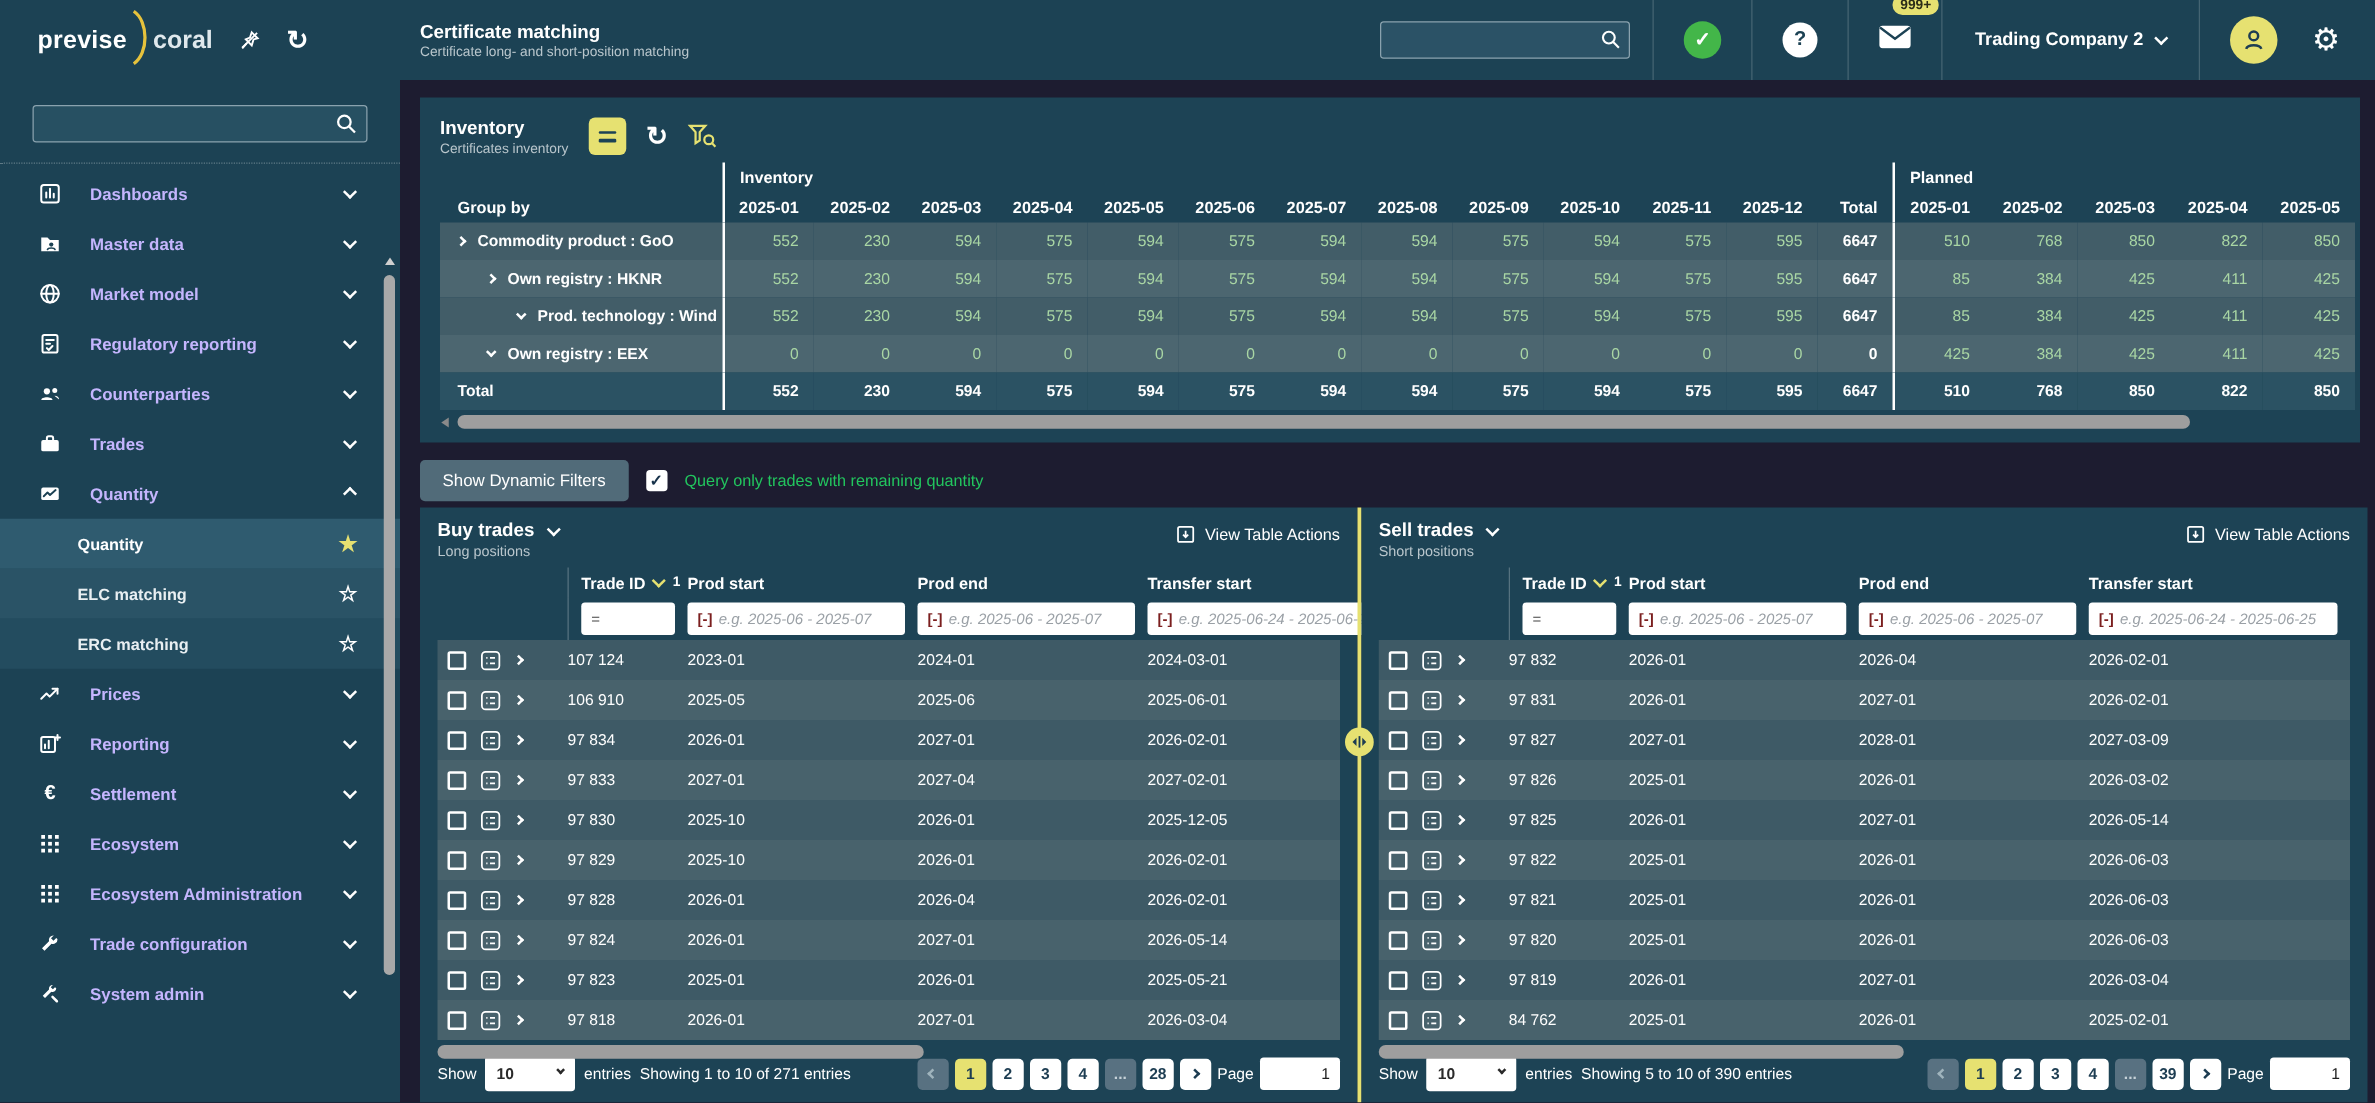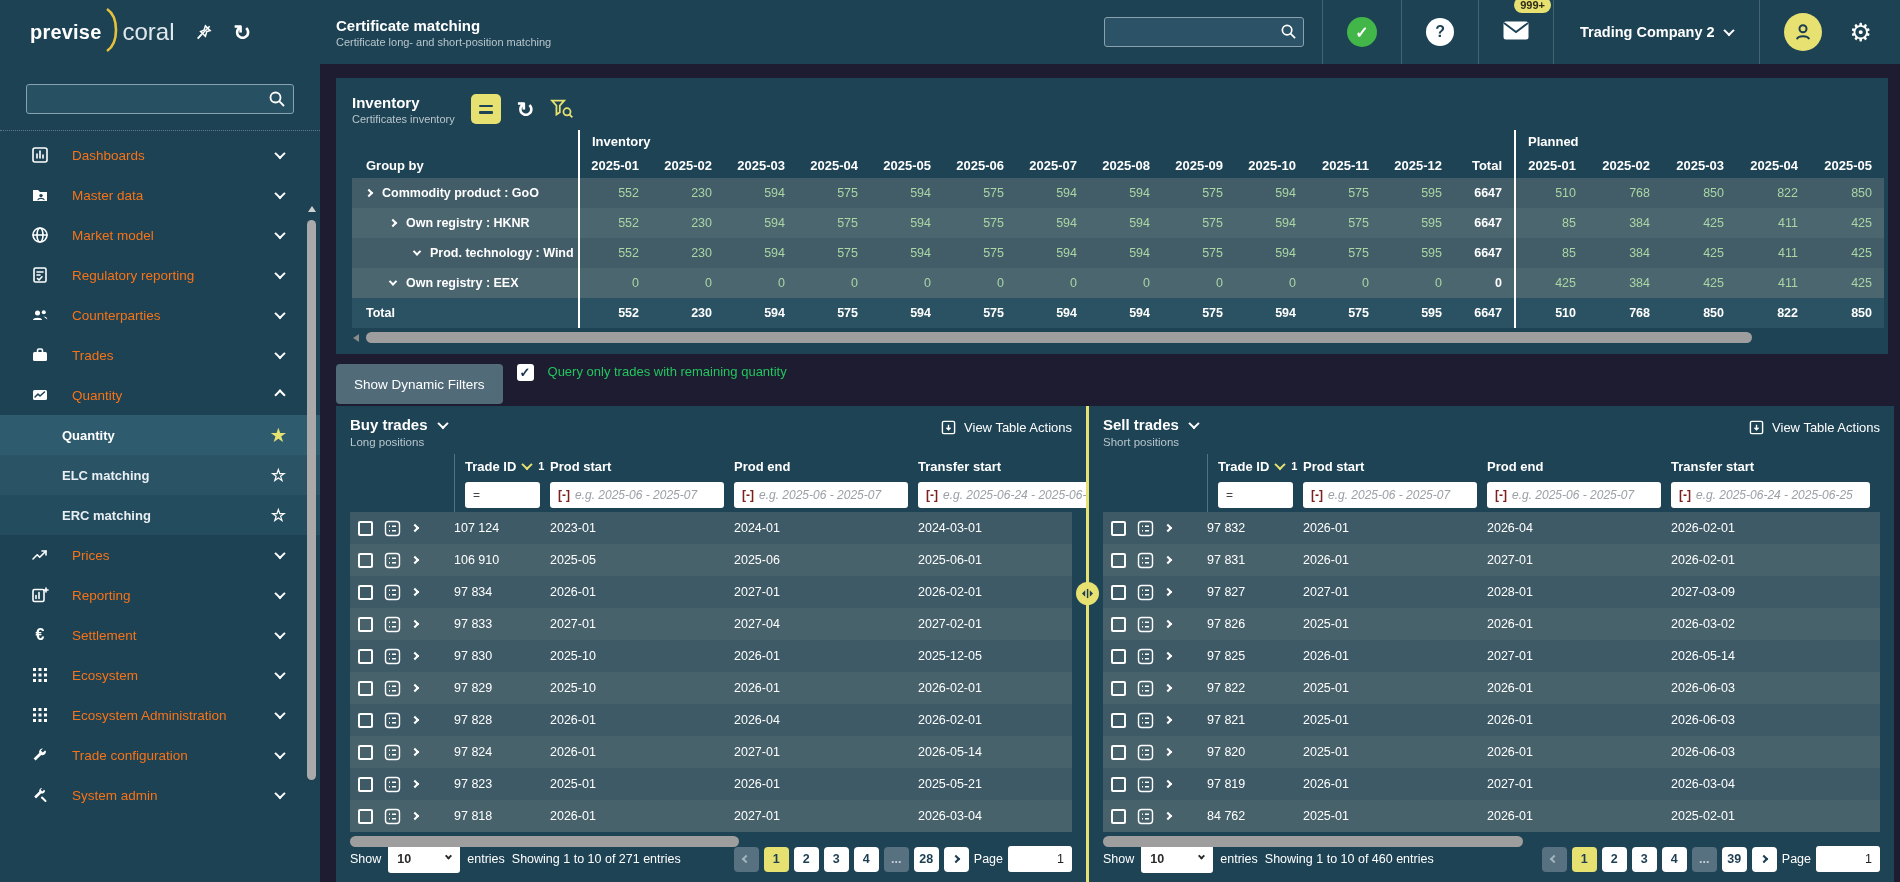--- a/index.html
+++ b/index.html
@@ -14,21 +14,21 @@
        font-family:"Liberation Sans",sans-serif;color:#fff}
   .app{position:relative;width:1900px;height:882px;overflow:hidden}
 
   
   .topbar{position:absolute;top:0;left:0;right:0;height:64px;background:var(--teal);
           display:flex;align-items:center;z-index:5}
   .brand-zone{flex:0 0 320px;display:flex;align-items:center;padding-left:30px;gap:20px}
   .logo{display:flex;align-items:center;position:relative;height:50px}
   .logo .p1{font-weight:700;font-size:20px;letter-spacing:.2px}
   .logo .arc{margin:0 2px 0 3px}
-  .logo .p2{font-weight:400;font-size:24px;color:#dfe8ec}
+  .logo .p2{font-weight:700;font-size:20px;color:#dfe8ec}
   .icon-btn{display:flex;align-items:center;justify-content:center;cursor:pointer}
   .refresh-txt{font-size:21px;font-weight:700;color:#fff;line-height:1}
   .page-head{margin-left:16px}
   .page-title{font-size:15px;font-weight:700}
   .page-sub{font-size:11px;color:var(--muted);margin-top:2px}
   .top-actions{margin-left:auto;display:flex;align-items:center;height:100%}
   .top-search{width:200px;height:30px;background:#2b5266;border:1px solid #8aa2ae;
               border-radius:3px;position:relative;margin-right:18px;display:flex;align-items:center}
   .top-search input{flex:1;background:transparent;border:none;outline:none;color:#fff;
               font-size:13px;padding:0 30px 0 8px;font-family:"Liberation Sans",sans-serif}
@@ -58,21 +58,21 @@
   
   .sidebar{position:absolute;top:64px;left:0;bottom:0;width:320px;background:var(--teal);overflow:hidden}
   .side-search{margin:20px 26px 16px 26px;height:30px;background:#275062;border:1px solid #8aa2ae;
                border-radius:3px;position:relative;display:flex;align-items:center}
   .side-search input{flex:1;background:transparent;border:none;outline:none;color:#fff;
                font-size:13px;padding:0 32px 0 8px;font-family:"Liberation Sans",sans-serif}
   .side-search .mag{position:absolute;right:7px;top:5px}
   nav#sidebar-menu{border-top:1px dotted rgba(255,255,255,.3);padding-top:4px}
   .side-item{height:40px;display:flex;align-items:center;padding:0 36px 0 30px;cursor:pointer}
   .side-item .s-icon{width:20px;height:20px;margin-right:22px;display:flex;align-items:center;justify-content:center}
-  .side-item .s-label{flex:1;font-weight:400;font-size:13.5px;color:#f97316}
+  .side-item .s-label{flex:1;font-weight:700;font-size:13.5px;color:#c4b5fd}
   .side-sub{height:40px;display:flex;align-items:center;padding:0 34px 0 62px;font-weight:700;
             font-size:13px;color:#e9eff2;cursor:pointer;background:var(--sub)}
   .side-sub.alt1{background:var(--sub2)}
   .side-sub.sel{background:var(--sub-sel);color:#fff}
   .side-sub .s-label{flex:1}
   .star{font-size:17px;color:#fff;line-height:1}
   .sel .star{color:var(--yellow)}
   .tic{font-size:16px;font-weight:700;color:#fff;line-height:1}
   .side-scroll{position:absolute;top:78px;right:3px;width:10px;bottom:0}
   .side-scroll .arrow-up{position:absolute;top:64px;left:1px;width:0;height:0;
@@ -103,21 +103,21 @@
   .inv-lab-pad0{padding-left:14px}.inv-lab-pad1{padding-left:38px}.inv-lab-pad2{padding-left:62px}
   .inv-lab-chev{margin-right:10px}
   .rowA{background:var(--inv-a)}.rowB{background:var(--inv-b)}.rowT{background:var(--total-row)}
   .h-scroll{height:11px;margin:3px 14px 0 0;position:relative;border-radius:6px}
   .h-scroll .thumb{position:absolute;top:0;height:11px;background:#9e9e9e;border-radius:6px}
   .h-scroll .arrow-left{position:absolute;left:-9px;top:2px;width:0;height:0;border-top:4px solid transparent;
       border-bottom:4px solid transparent;border-right:6px solid #8a8a8a}
   .inv-scrollwrap{margin-left:10px;margin-top:4px}
 
   
-  .filter-row{position:absolute;left:16px;top:300px;height:40px;display:flex;gap:14px}
+  .filter-row{position:absolute;left:16px;top:300px;height:40px;display:flex;align-items:center;gap:14px}
   .btn-slate{background:var(--slate);color:#fff;border:none;border-radius:4px;font-size:13.5px;
              padding:9px 18px;font-family:"Liberation Sans",sans-serif;cursor:pointer}
   .fcheck{width:17px;height:17px;background:#fff;border-radius:3px;color:#17324a;font-weight:700;
           font-size:13px;display:flex;align-items:center;justify-content:center;cursor:pointer}
   .fcheck-label{font-size:13px;color:#22c55e}
 
   
   .trades-row{position:absolute;left:16px;top:342px;right:6px;bottom:0;display:flex}
   .trade-panel{background:var(--panel);display:flex;flex-direction:column;padding:10px 14px 6px 14px}
   .trade-panel.buy{width:750px}
@@ -1048,21 +1048,21 @@
         <div class="h-scroll t-scroll">
             <div class="thumb" style="left:0;width:55%"></div>
           </div>
         <div class="tp-pag" id="sell-pag">
             <span>Show</span>
             <span class="pg-select">
               <span>10</span>
               <span class="chev"></span>
             </span>
             <span>entries</span>
-            <span class="showing">Showing 1 to 10 of 460 entries</span>
+            <span class="showing">Showing 5 to 10 of 390 entries</span>
             <span class="pager">
               <span class="pbtn muted">
                 <span class="chev right" style="transform:rotate(135deg)"></span>
               </span>
               <span class="pbtn active">1</span>
               <span class="pbtn">2</span>
               <span class="pbtn">3</span>
               <span class="pbtn">4</span>
               <span class="pbtn muted">...</span>
               <span class="pbtn">39</span>

